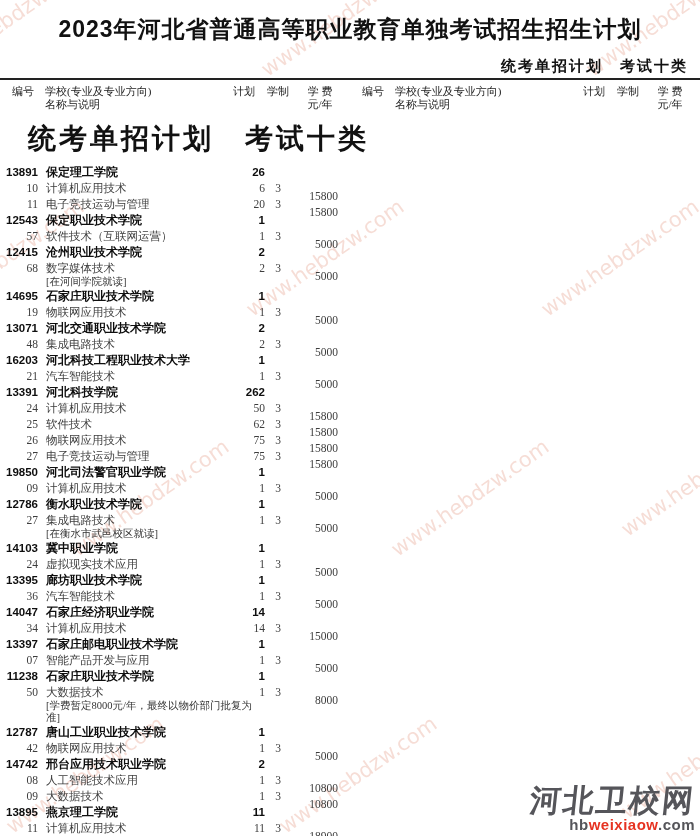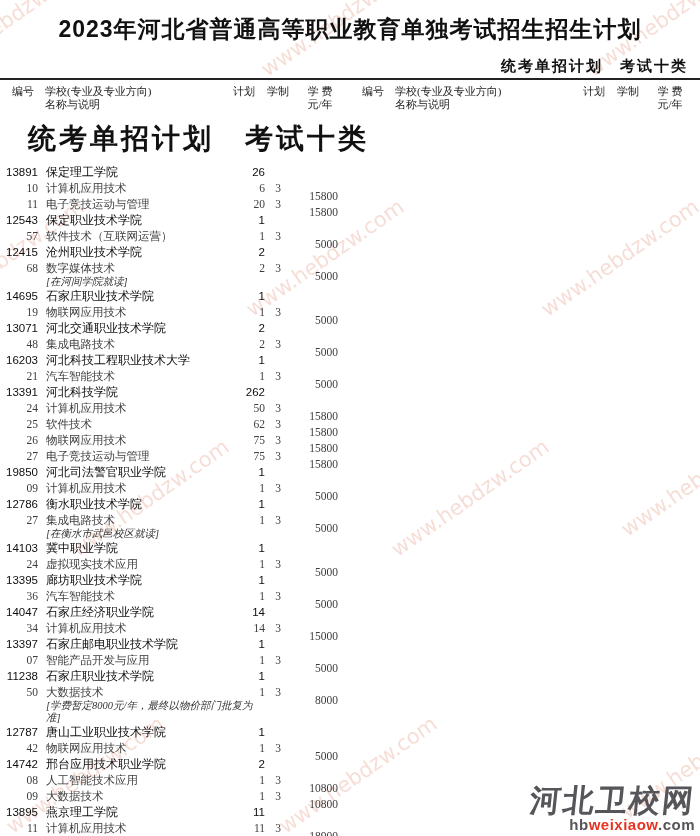--- a/index.html
+++ b/index.html
@@ -45,26 +45,26 @@
     font-weight:bold; font-size:28px; color:#111; letter-spacing:3px;
   }
   
   #tbody{position:absolute; top:164px; left:0; width:346px; z-index:2;}
   .row{position:relative; height:16px; line-height:16px; font-size:11.5px;}
   .row .c-code{position:absolute; left:0; top:0; width:38px; text-align:right;}
   .row .c-name{position:absolute; left:46px; top:0; white-space:nowrap;}
   .row .c-plan{position:absolute; left:205px; top:0; width:60px; text-align:right;}
   .row .c-years{position:absolute; left:266px; top:0; width:24px; text-align:center;}
   .row .c-fee{position:absolute; left:272px; top:8px; width:66px; text-align:right;}
-  .row.school{font-family:"Liberation Sans","DejaVu Sans",sans-serif; font-weight:normal; color:#0e0e0e; font-size:11.5px;}
+  .row.school{font-family:"Liberation Sans","DejaVu Sans",sans-serif; font-weight:bold; color:#0e0e0e; font-size:11.5px;}
   .row.school .c-name{font-size:12px;}
   .row.program{color:#3d3d3d;font-family:Liberation Serif, serif;}
   .note{
     margin-left:46px; width:215px; font-size:10.5px; line-height:12px;
-    font-style:italic; color:#333;
+    color:#333;
     font-family:"Liberation Serif","DejaVu Serif",serif;
   }
   
   #logo{position:absolute; right:5px; bottom:4px; text-align:right; z-index:2;}
   .logo-cn{
     font-family:"Liberation Sans","DejaVu Sans",sans-serif;
     font-weight:bold; font-size:31px; line-height:32px; letter-spacing:2px;
     transform:skewX(-6deg); display:inline-block;
   }
   .logo-url{

